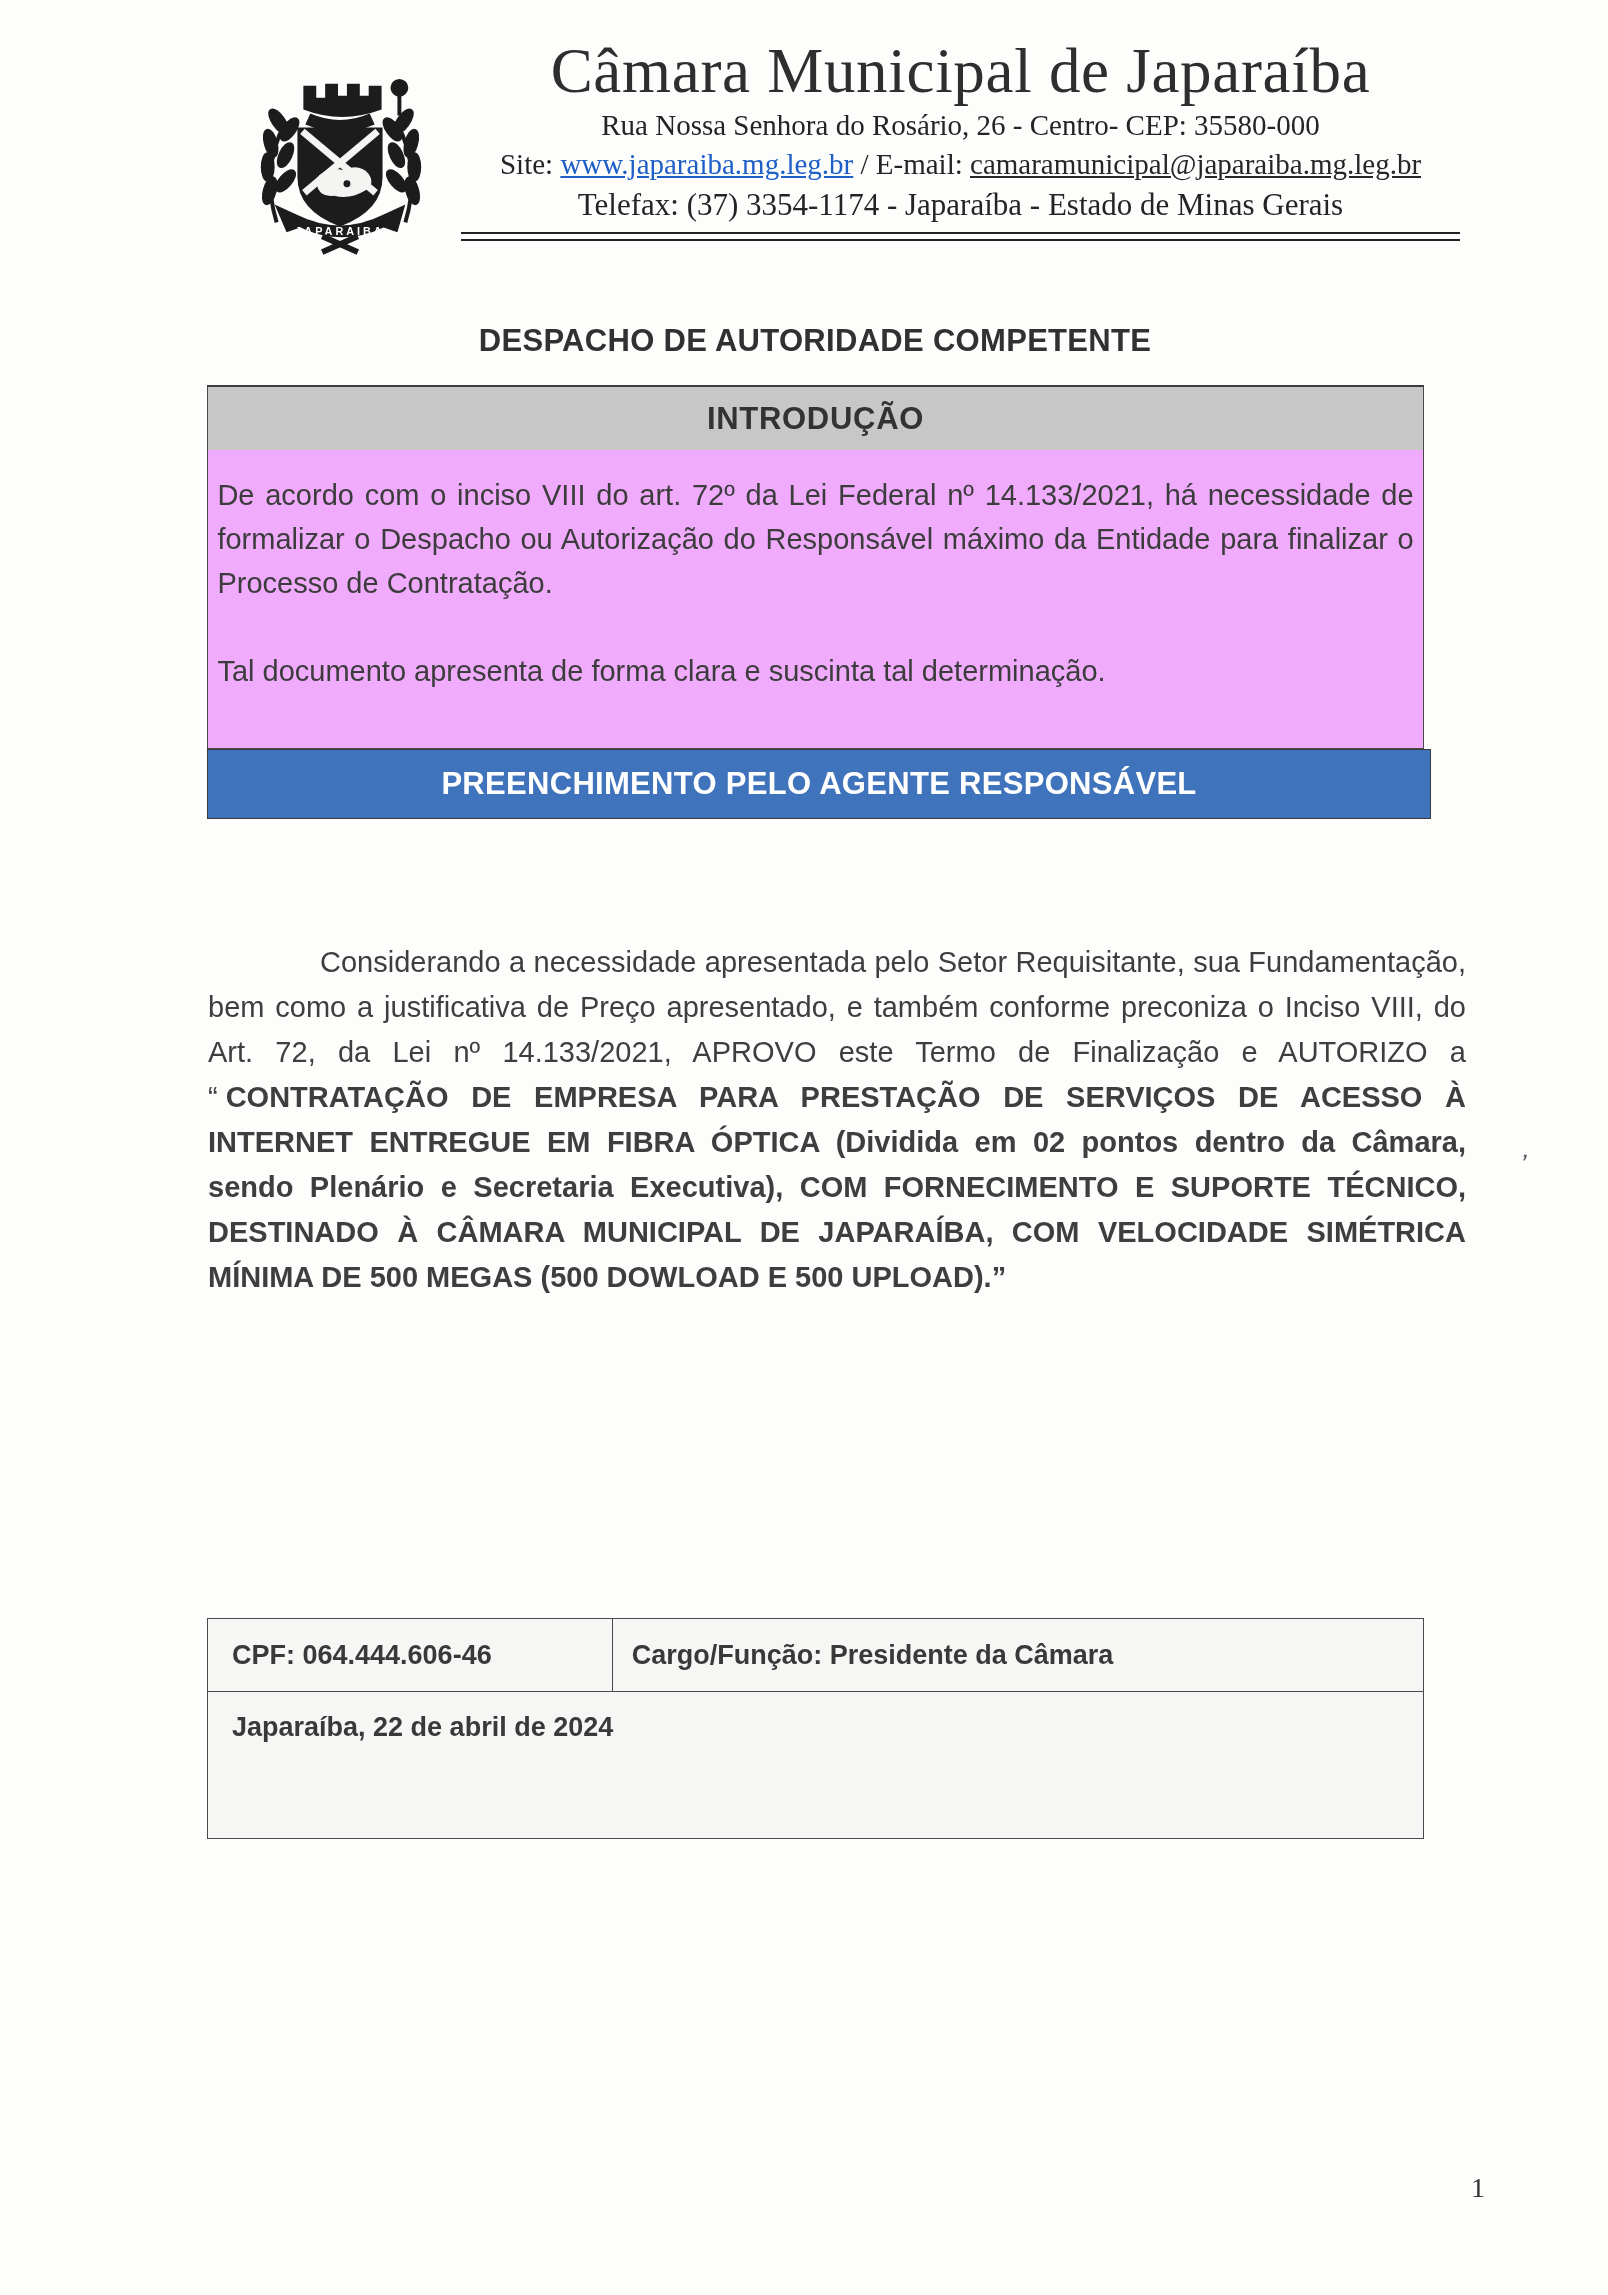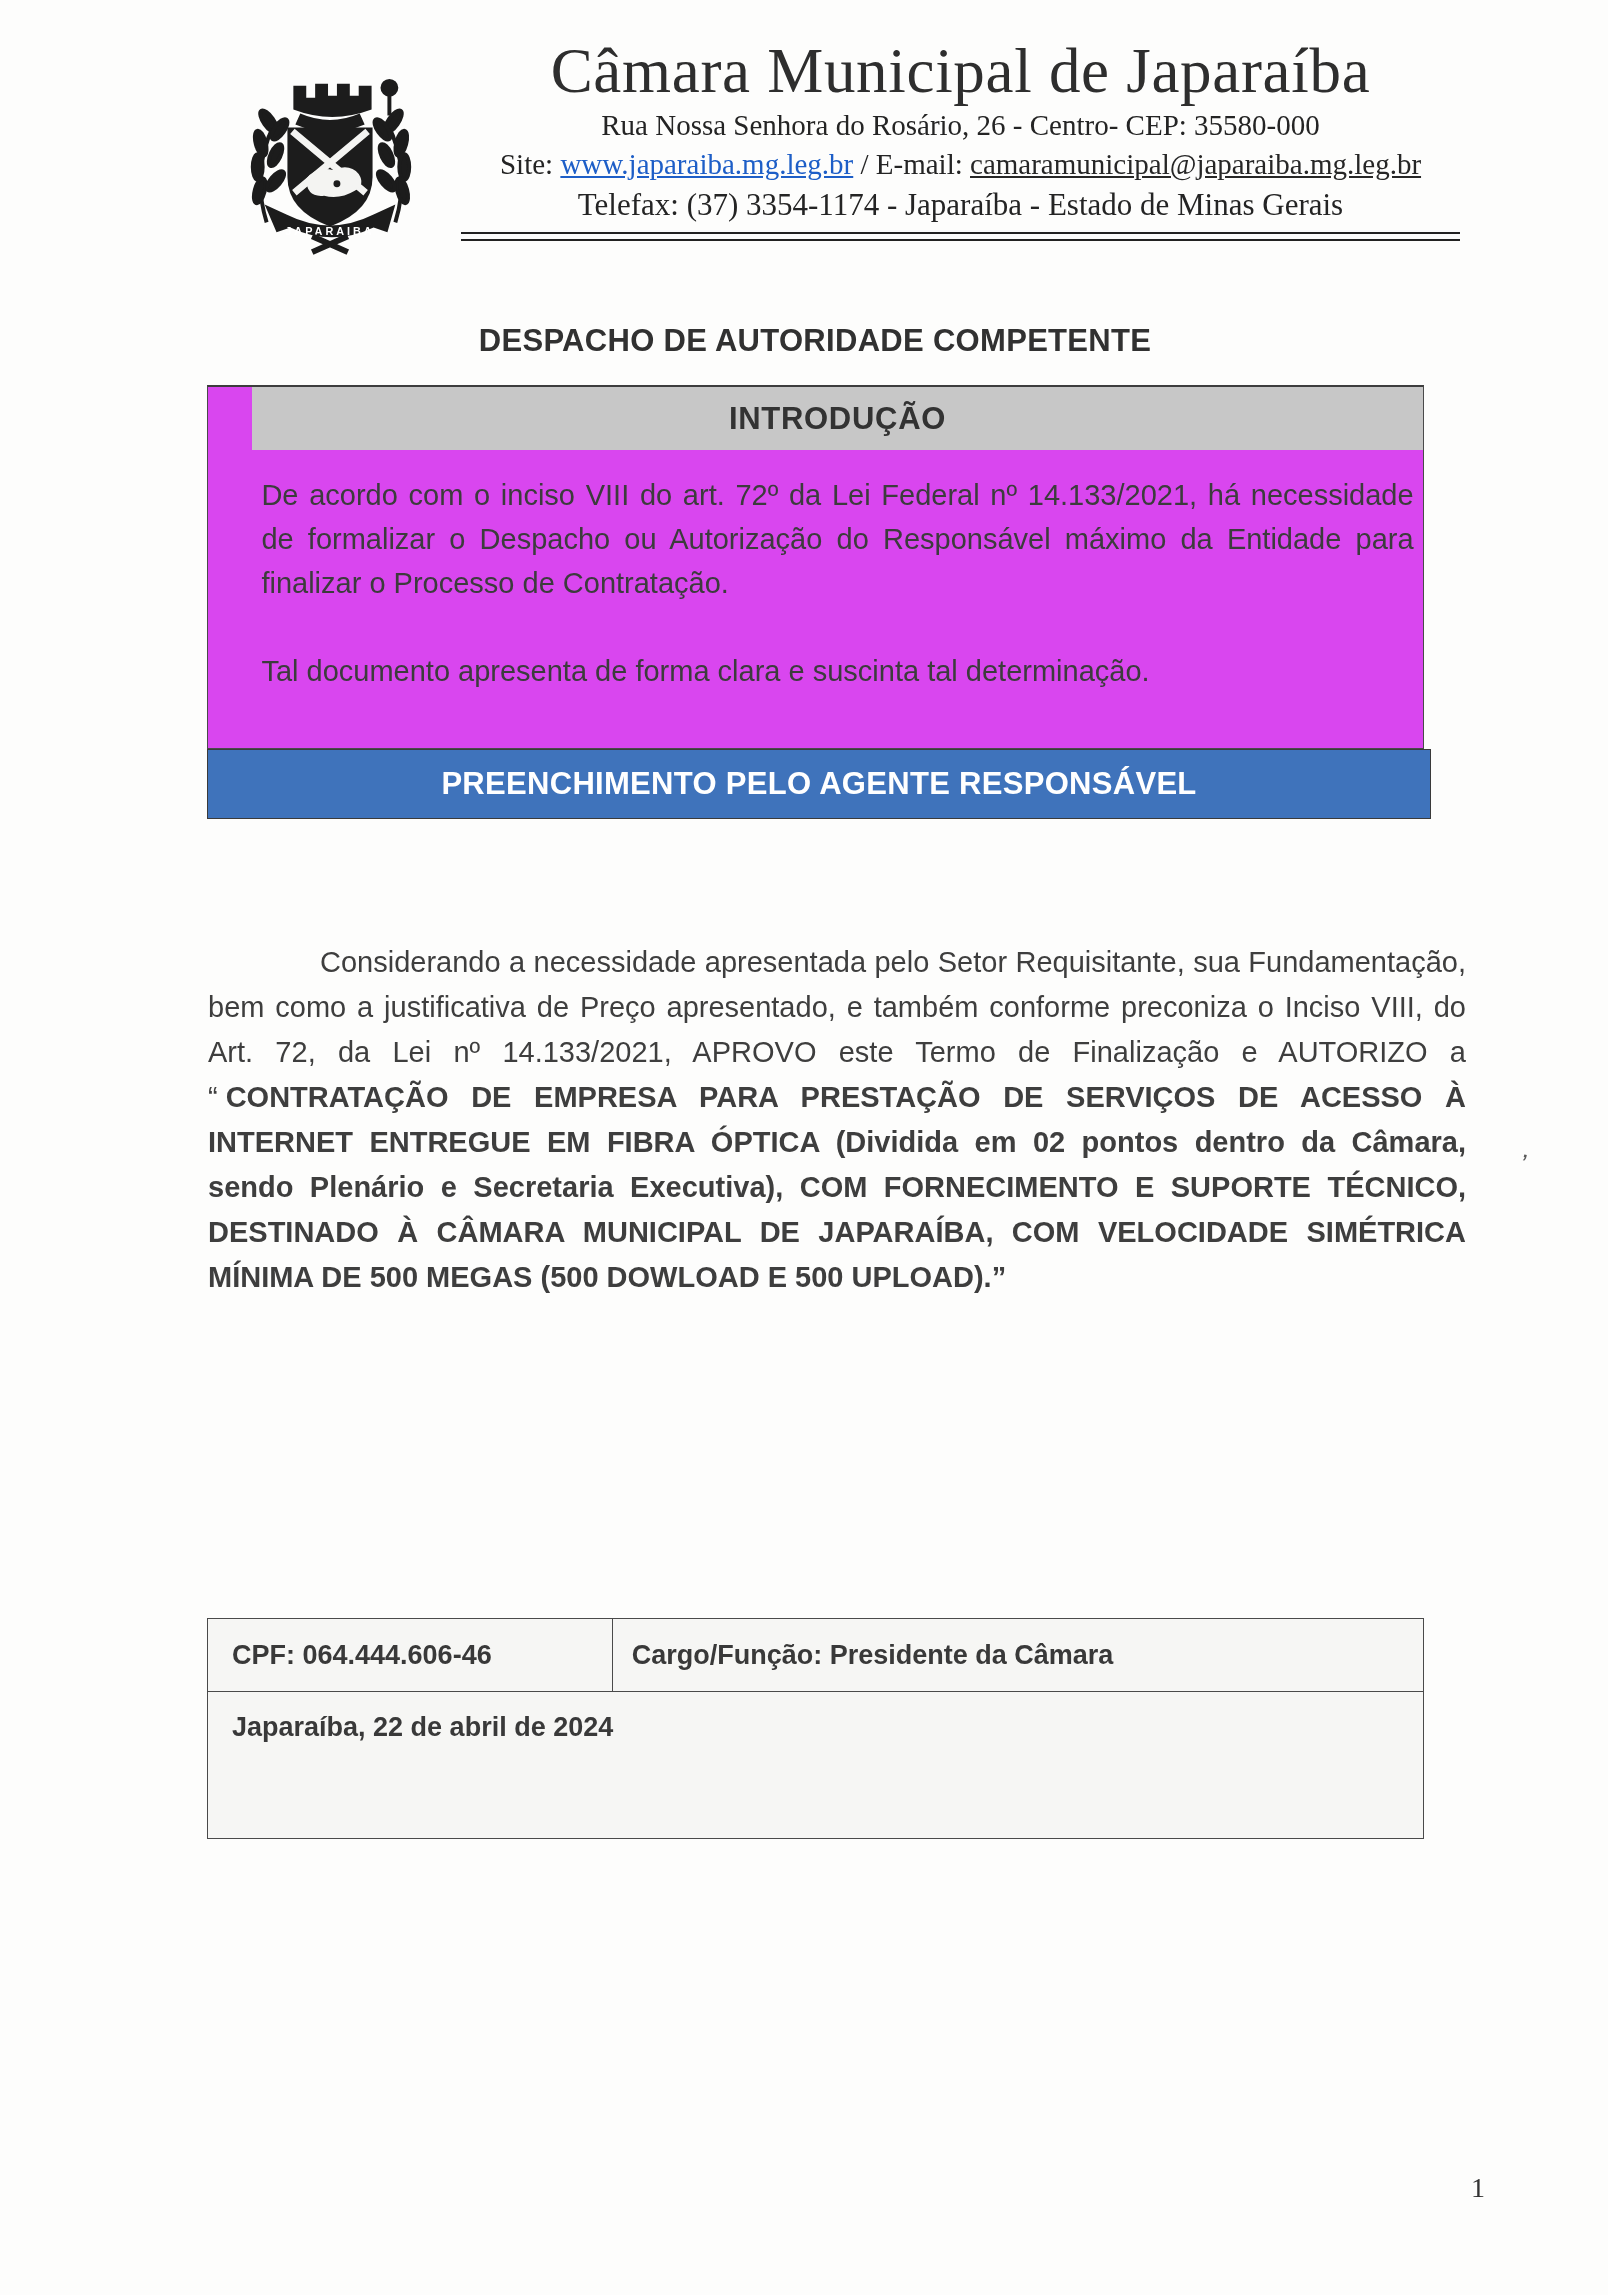--- a/index.html
+++ b/index.html
@@ -3,21 +3,21 @@
 <meta charset="utf-8">
 <style>
   html,body { margin:0; padding:0; background:#e8e8e8; }
   .page {
     position:relative; width:1609px; height:2295px;
     background:#fdfdfc; margin:0 auto; overflow:hidden;
     font-family:"Liberation Sans", sans-serif; color:#3c3c3c;
   }
 
   
-  .logo { position:absolute; left:231px; top:71px; width:198px; height:190px; }
+  .logo { position:absolute; left:241px; top:71px; width:198px; height:190px; }
   .head-text { position:absolute; left:461px; top:37px; width:999px; text-align:center; }
   .org-name {
     margin:0; font-family:"Liberation Serif", serif; font-weight:400;
     font-size:63px; line-height:1.1; color:#2e2e2e; letter-spacing:0.7px; white-space:nowrap;
   }
   .serif-line { font-family:"Liberation Serif", serif; color:#242424; }
   .addr-line   { font-size:29px; margin-top:2.7px; }
   .site-line   { font-size:29px; margin-top:6px; }
   .telefax-line{ font-size:31px; margin-top:6px; }
   .blue-link { color:#1d5ec7; text-decoration:underline; cursor:pointer; }
@@ -27,22 +27,22 @@
     border-top:2.7px solid #222; border-bottom:2.7px solid #222;
   }
 
   
   .doc-title {
     position:absolute; left:207px; top:323px; width:1216px; text-align:center;
     font-weight:700; font-size:31px; color:#313131; letter-spacing:0.3px;
   }
   .intro-box {
     position:absolute; left:207px; top:385px; width:1217px; height:364px;
-    box-sizing:border-box; background:#d946ef;
-    border:1.3px solid #4a4a4a; border-top:2px solid #3d3d3d;padding-left:44px;
+    box-sizing:border-box; background:#f0abfc;
+    border:1.3px solid #4a4a4a; border-top:2px solid #3d3d3d;
   }
   .gray-bar {
     height:63px; display:flex; align-items:center; justify-content:center;
     background:#c7c7c7; font-weight:700; font-size:31px; color:#333; letter-spacing:0.7px;
   }
   .intro-body {
     padding:23px 9.4px 0 9.4px; font-size:29px; line-height:44px;
     color:#3c3c3c; text-align:justify;
   }
   .intro-body p { margin:0 0 44px 0; }

